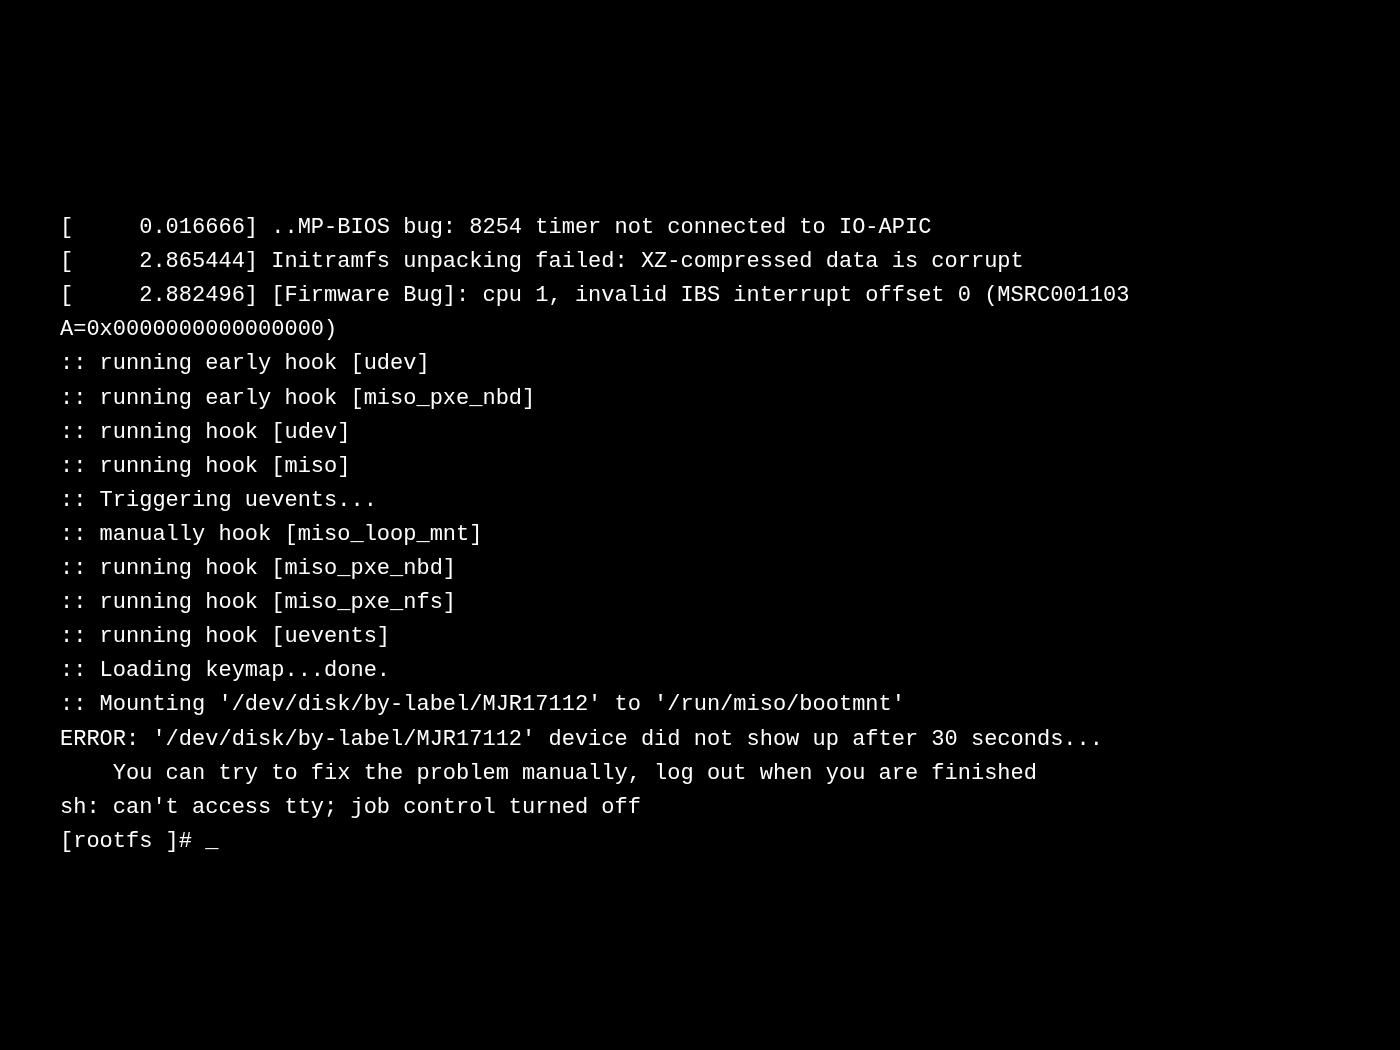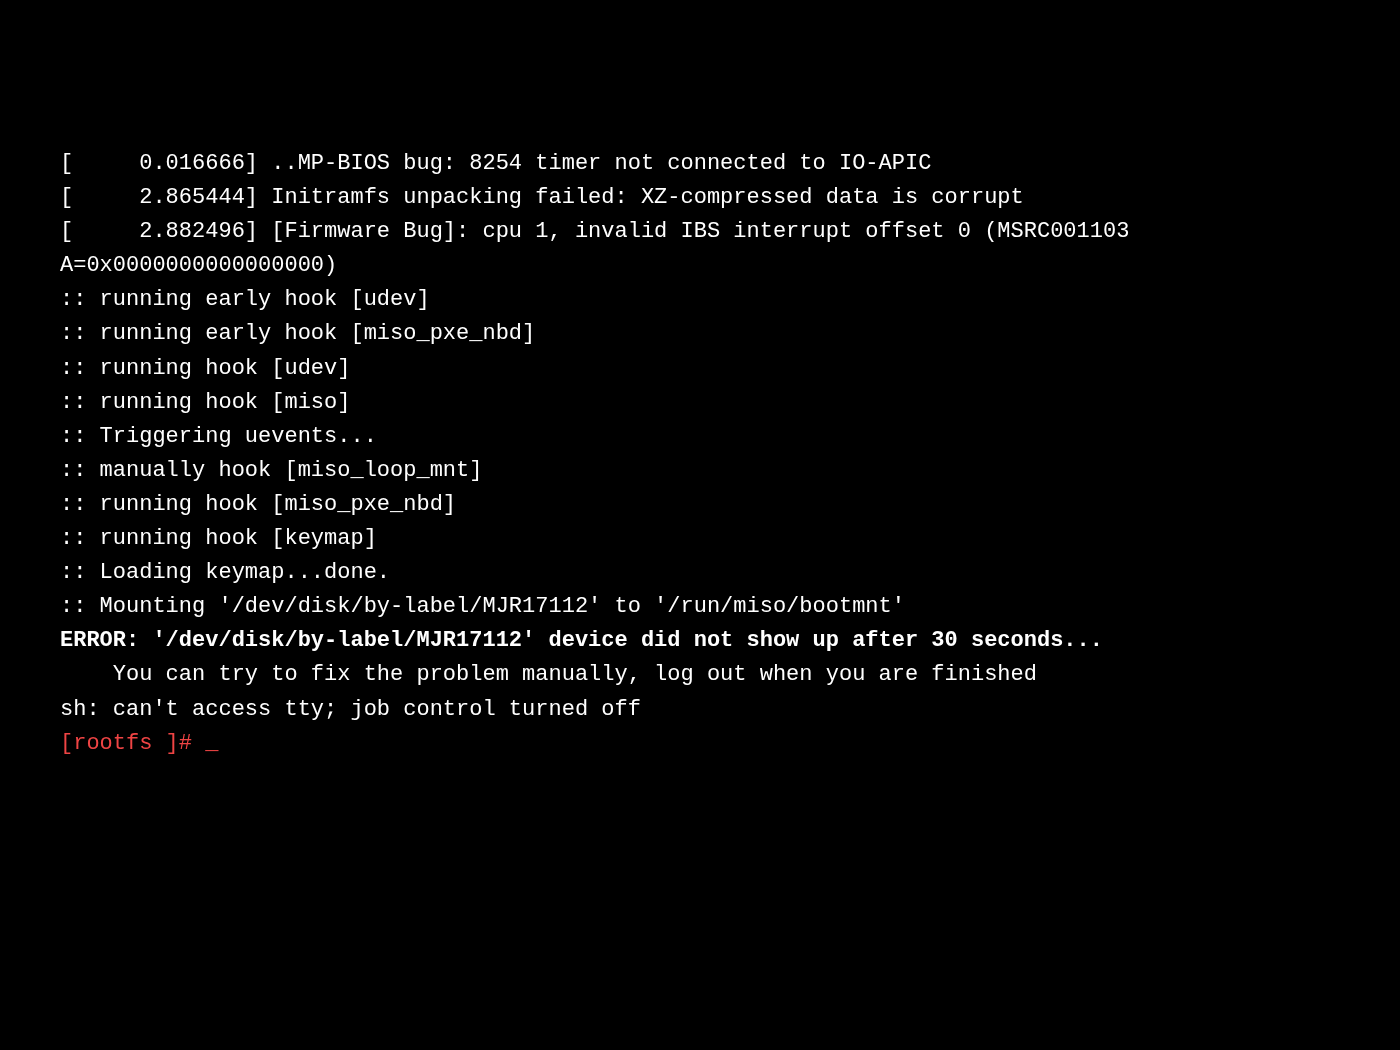--- a/index.html
+++ b/index.html
@@ -22,52 +22,53 @@
       width: 1400px;
       height: 916px;
       background-color: #000000;
       padding: 80px 75px 60px 60px;
       font-family: 'Courier New', Courier, monospace;
       font-size: 22px;
       line-height: 1.55;
       color: #ffffff;
       display: flex;
       flex-direction: column;
-      justify-content: flex-start;
+      justify-content: center;
     }
 
     .terminal-line {
       white-space: pre;
       display: block;
     }
 
     .error-line {
       color: #ffffff;
-      font-weight: bold;
+      font-weight: normal;
     }
 
     .prompt-line {
-      color: #ef4444;
+      color: #ffffff;
     }
   </style>
 </head>
 <body>
 
 <div class="terminal-screen">
 <span class="terminal-line">[     0.016666] ..MP-BIOS bug: 8254 timer not connected to IO-APIC</span>
     <span class="terminal-line">[     2.865444] Initramfs unpacking failed: XZ-compressed data is corrupt</span>
     <span class="terminal-line">[     2.882496] [Firmware Bug]: cpu 1, invalid IBS interrupt offset 0 (MSRC001103</span>
     <span class="terminal-line">A=0x0000000000000000)</span>
     <span class="terminal-line">:: running early hook [udev]</span>
     <span class="terminal-line">:: running early hook [miso_pxe_nbd]</span>
     <span class="terminal-line">:: running hook [udev]</span>
     <span class="terminal-line">:: running hook [miso]</span>
     <span class="terminal-line">:: Triggering uevents...</span>
     <span class="terminal-line">:: manually hook [miso_loop_mnt]</span>
     <span class="terminal-line">:: running hook [miso_pxe_nbd]</span>
-    <span class="terminal-line">:: running hook [keymap]</span>
+    <span class="terminal-line">:: running hook [miso_pxe_nfs]</span>
+    <span class="terminal-line">:: running hook [uevents]</span>
     <span class="terminal-line">:: Loading keymap...done.</span>
     <span class="terminal-line">:: Mounting '/dev/disk/by-label/MJR17112' to '/run/miso/bootmnt'</span>
     <span class="terminal-line error-line">ERROR: '/dev/disk/by-label/MJR17112' device did not show up after 30 seconds...</span>
     <span class="terminal-line">    You can try to fix the problem manually, log out when you are finished</span>
     <span class="terminal-line">sh: can't access tty; job control turned off</span>
     <span class="terminal-line prompt-line">[rootfs ]# _</span>
   </div>
 
 </body></html>

